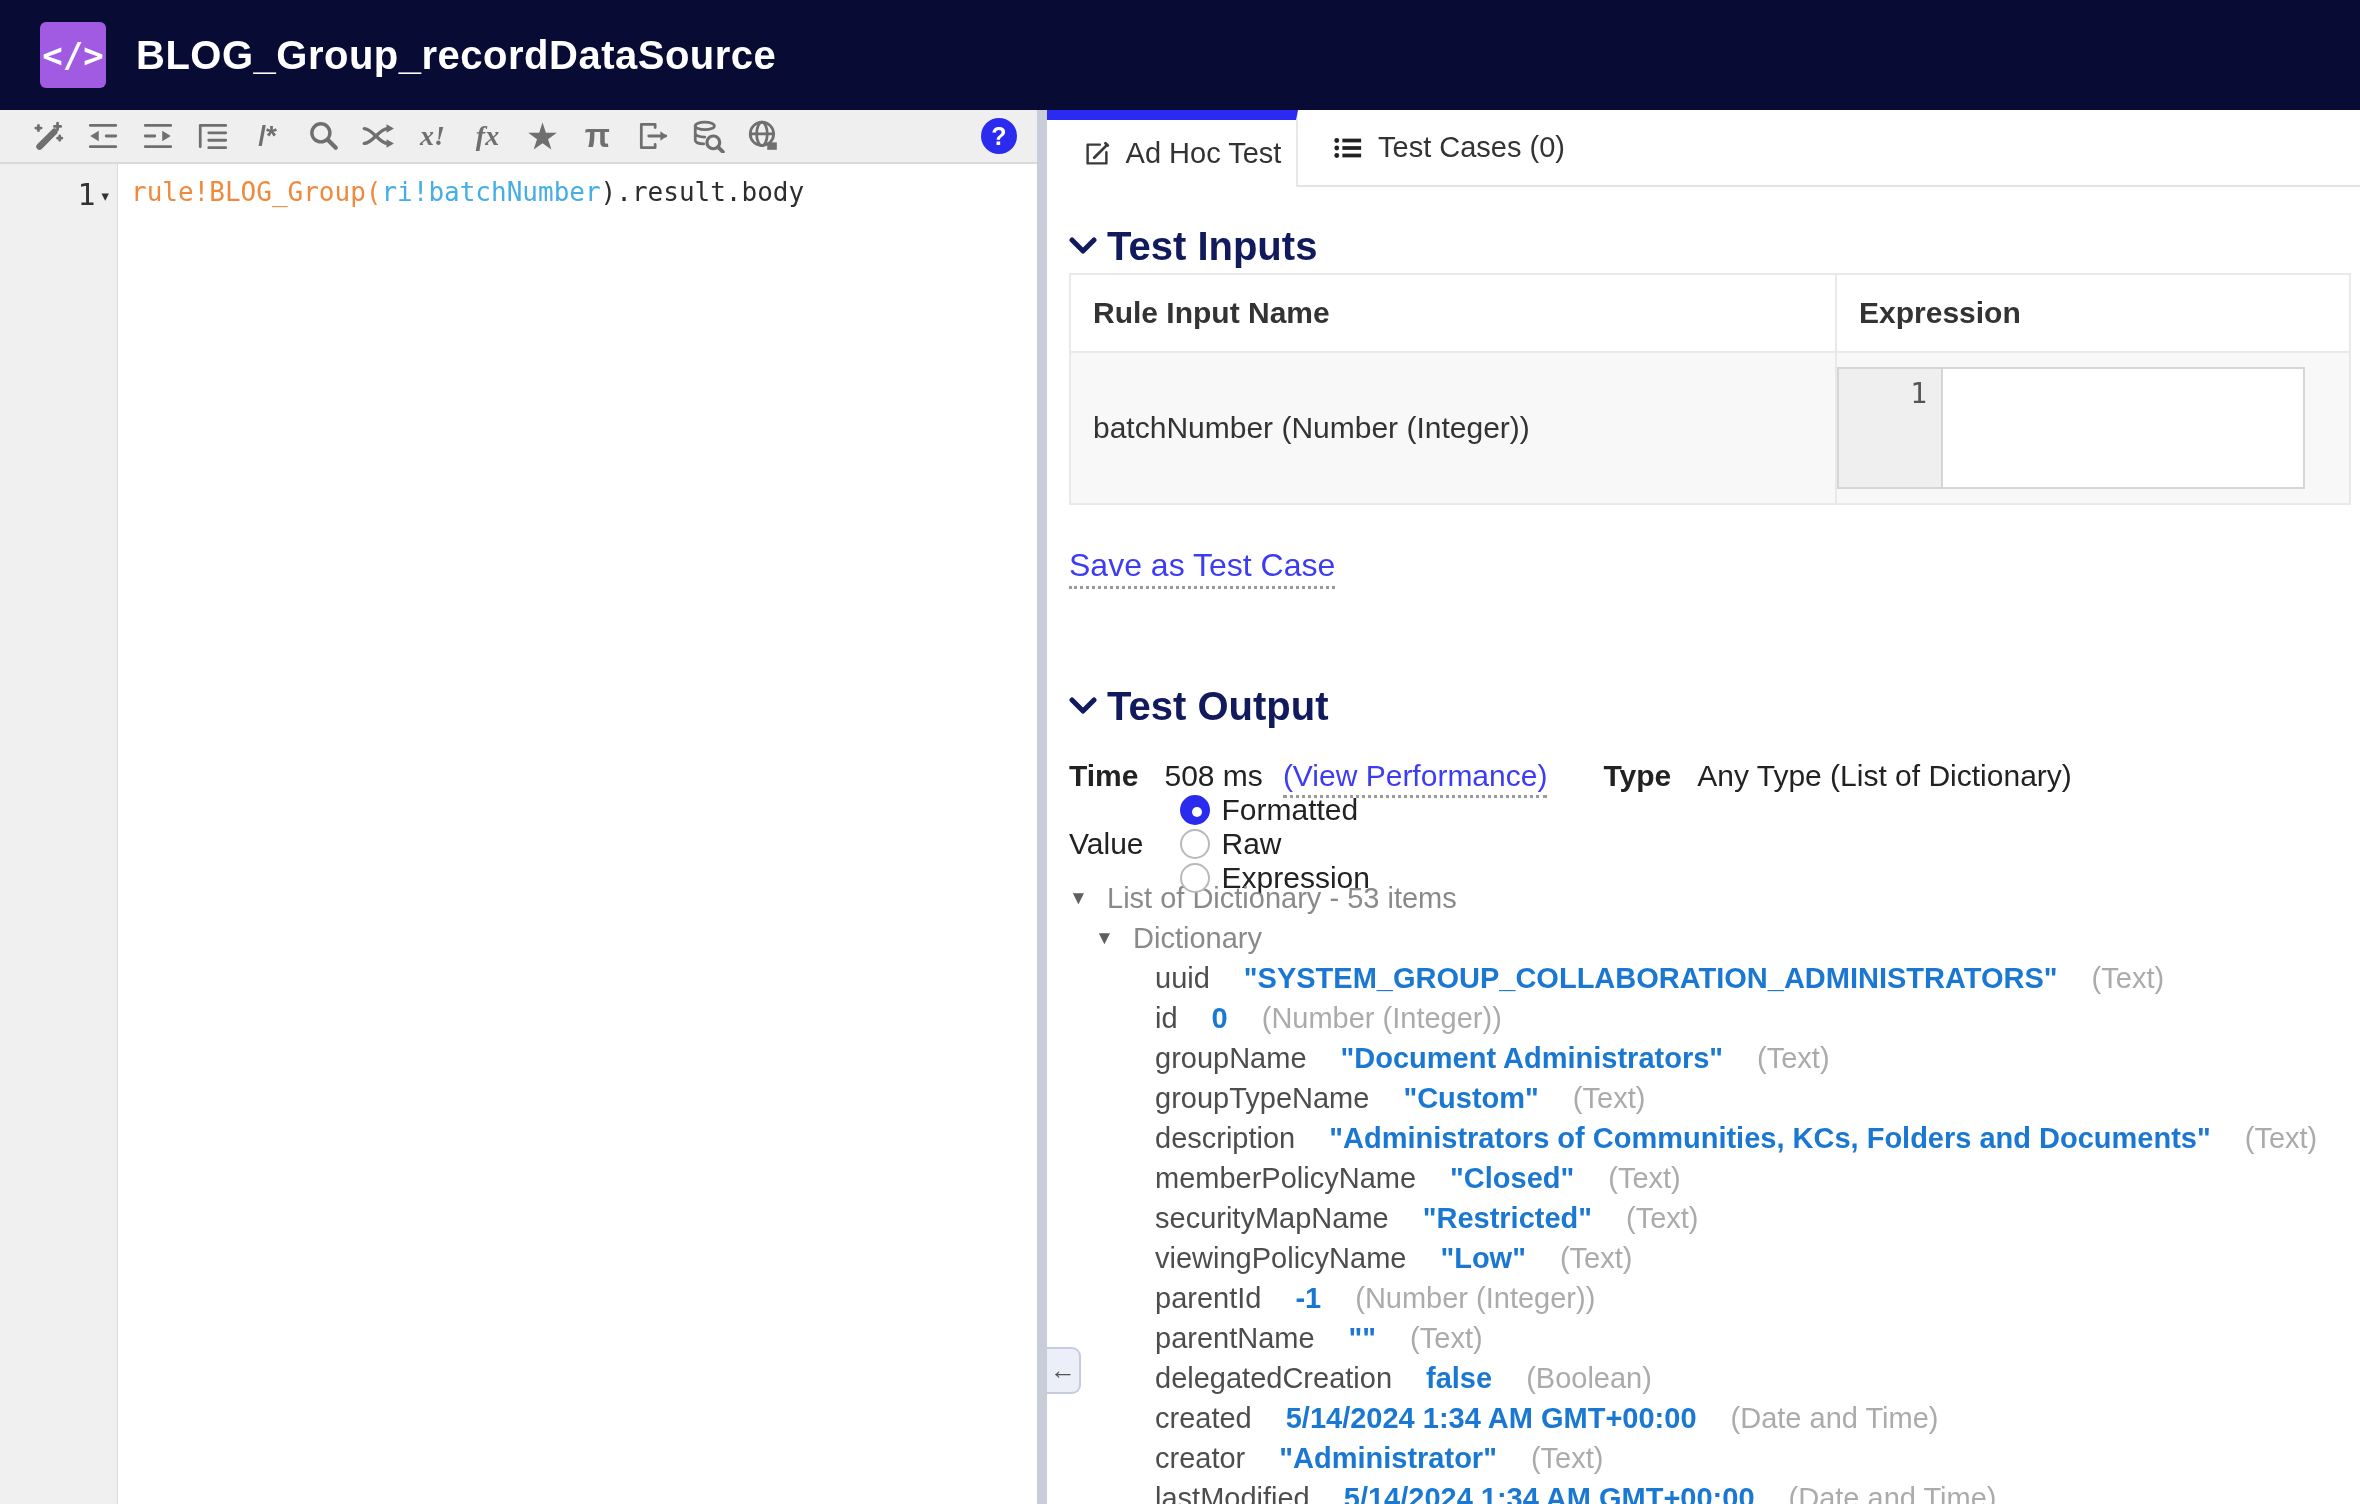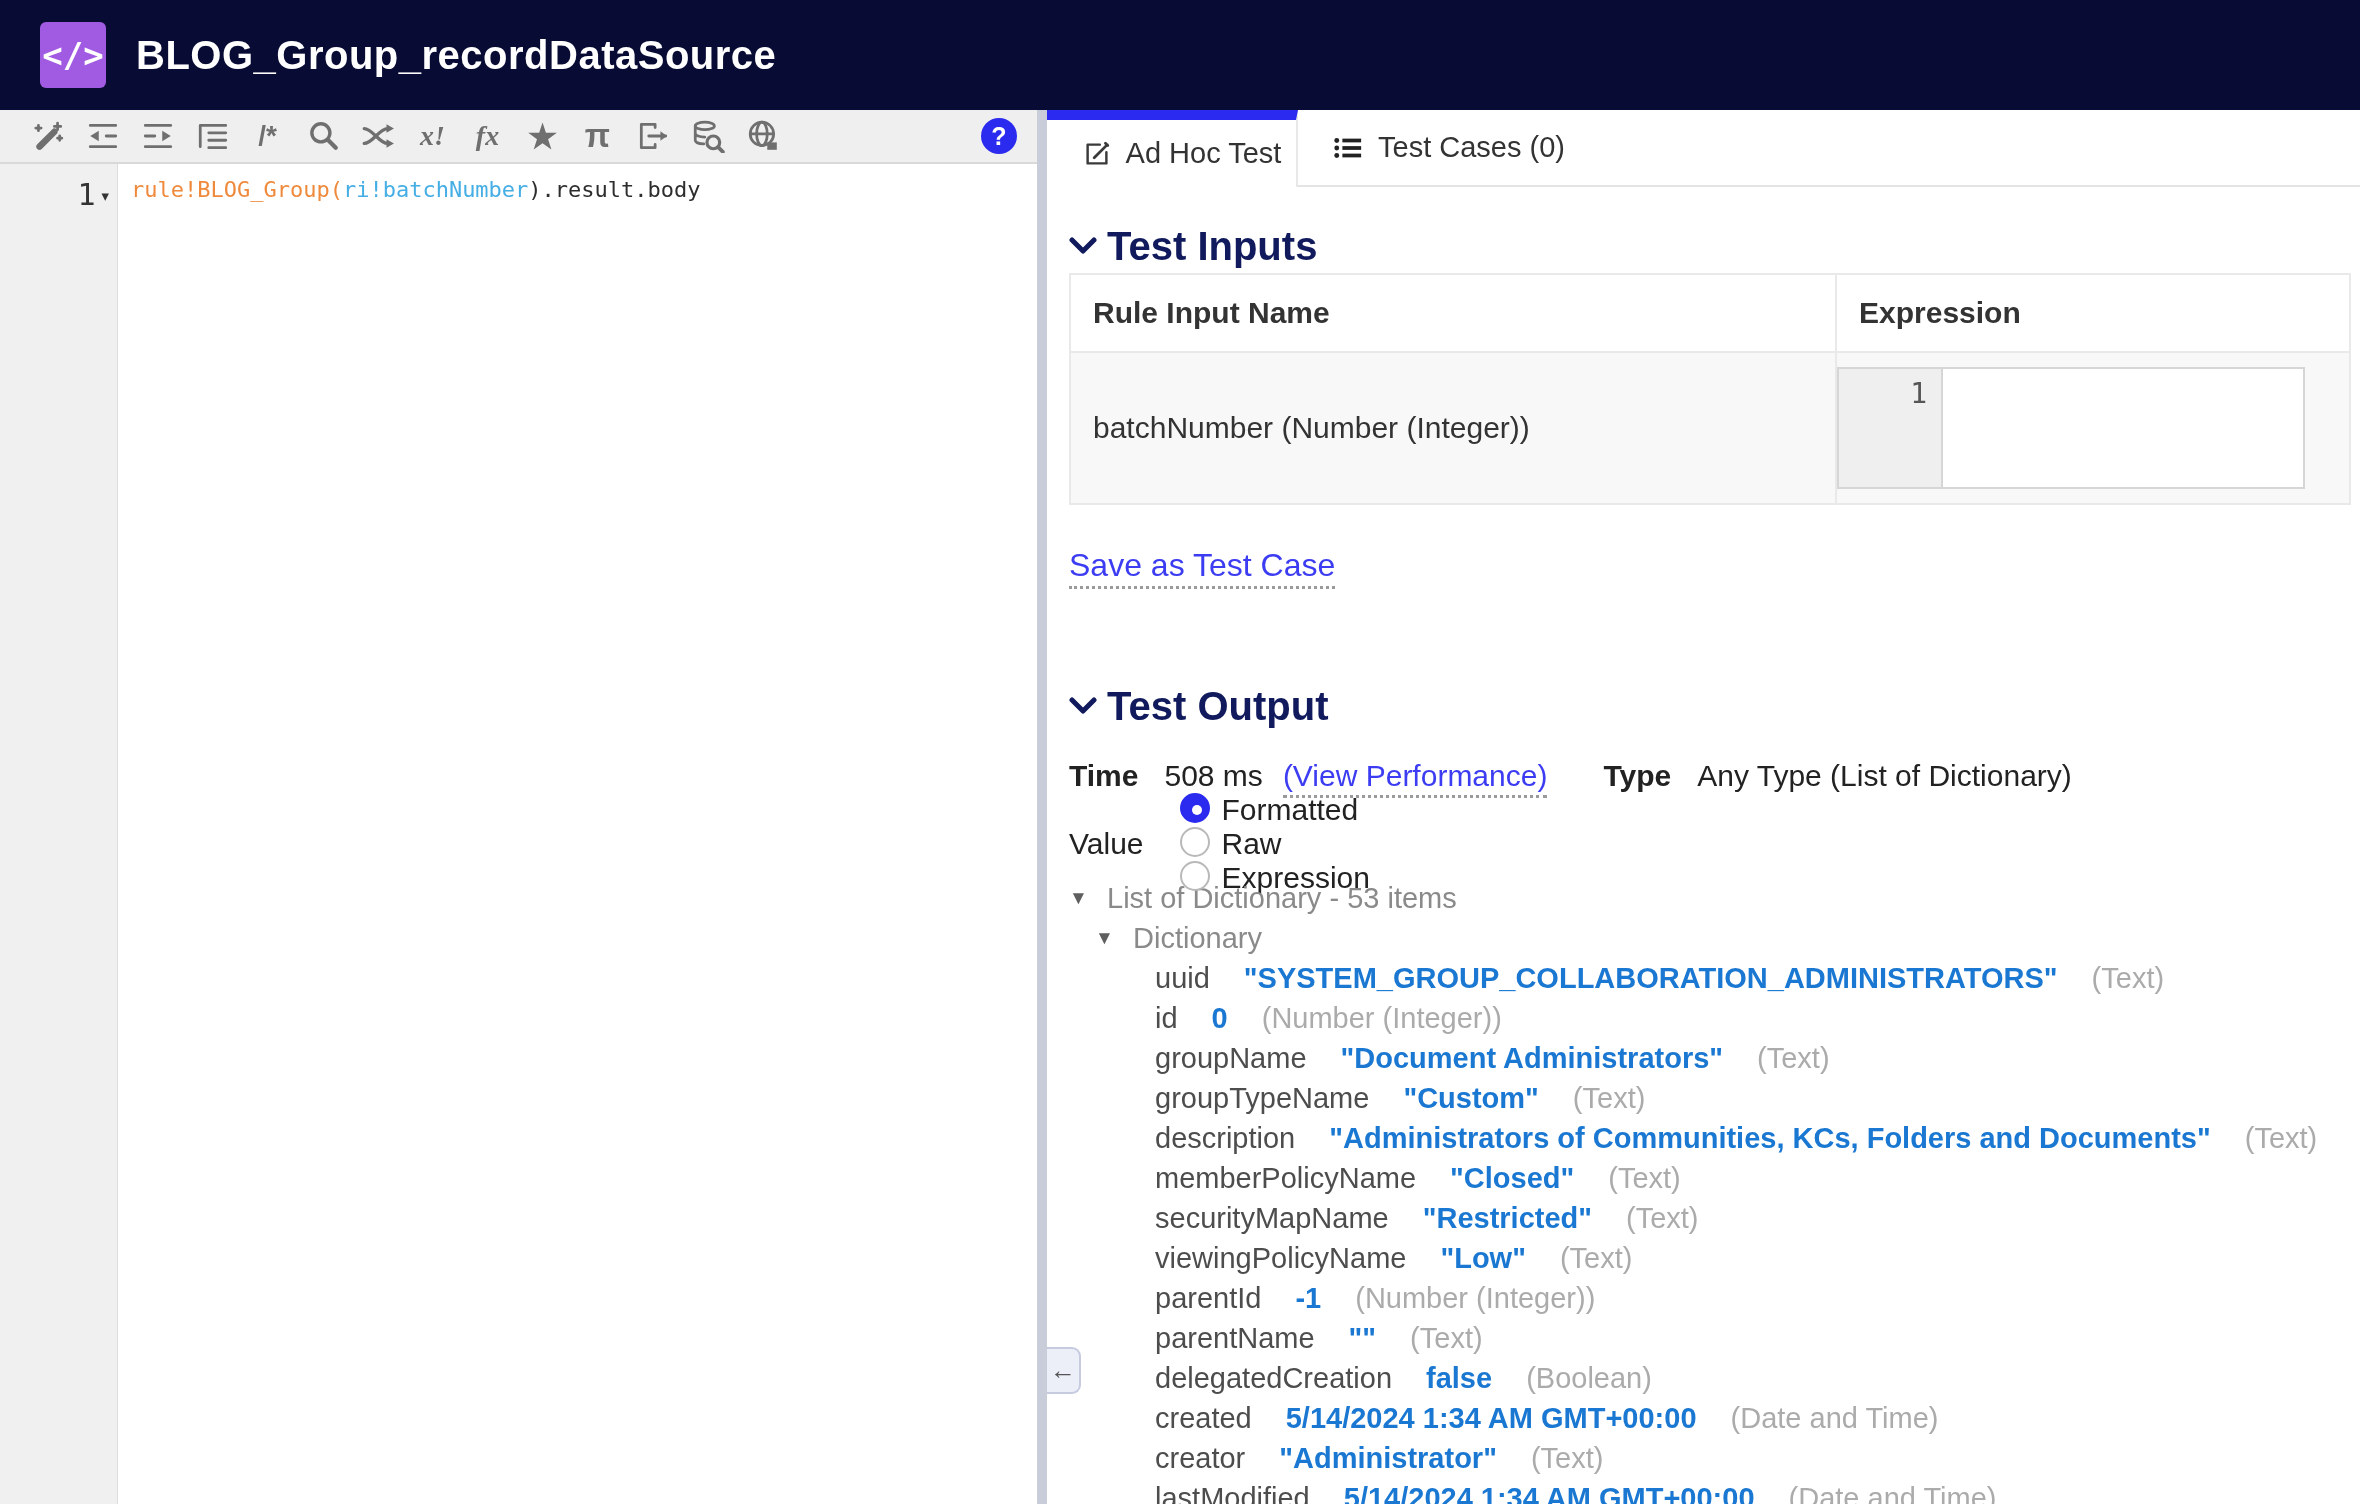--- a/index.html
+++ b/index.html
@@ -32,21 +32,21 @@
   .help-btn { margin-left:auto; width:36px; height:36px; border-radius:50%; background:#2b2bef;
               color:#fff; font-size:25px; font-weight:700; display:flex; align-items:center;
               justify-content:center; cursor:pointer; }
 
   .editor-body { flex:1; display:flex; min-height:0; }
   .gutter { width:118px; background:#f0f0f0; border-right:1px solid #dcdcdc; flex:none;
             display:flex; justify-content:flex-end; align-items:flex-start; padding:13px 6px 0 0;
             font-family:"DejaVu Sans Mono", monospace; font-size:30px; color:#333; }
   .fold-caret { font-size:19px; color:#333; margin-left:4px; margin-top:7px; }
   .code-area { flex:1; padding:13px 12px 0 13px; font-family:"DejaVu Sans Mono", monospace;
-               font-size:22px; white-space:pre; cursor:text; }
+               font-size:26px; white-space:pre; cursor:text; }
   .tok-rule { color:#ef8a3d; }
   .tok-ri   { color:#45aee5; }
   .tok-plain{ color:#2d2d2d; }
 
   
   .divider { width:10px; background:#c9cdd9; flex:none; cursor:col-resize; }
   .collapse-btn { position:absolute; left:1047px; top:1347px; width:34px; height:47px;
                   background:#eceef8; border:2px solid #c7cbe0; border-left:none;
                   border-radius:0 9px 9px 0; display:flex; align-items:center; justify-content:center;
                   color:#555; font-size:26px; font-weight:700; cursor:pointer; z-index:5; }
@@ -89,21 +89,21 @@
   .out-heading { margin-top:94px; }
 
   .meta-row { display:flex; align-items:baseline; margin-top:30px; font-size:30px; color:#222; }
   .meta-label { font-weight:700; }
   .meta-val { margin-left:26px; }
   .perf-link { margin-left:20px; font-size:30px; }
   .type-label { margin-left:56px; }
 
   .value-row { display:flex; align-items:center; margin-top:28px; font-size:30px; color:#222; height:36px; }
   .value-label { font-weight:400; margin-right:36px; }
-  .radio-opt { display:flex; align-items:flex-start; margin-right:36px; cursor:pointer; }
+  .radio-opt { display:flex; align-items:center; margin-right:36px; cursor:pointer; }
   .radio-circle { width:30px; height:30px; border-radius:50%; border:2px solid #b9b9b9;
                   background:#fff; margin-right:12px; flex:none; position:relative; }
   .radio-opt.selected .radio-circle { background:#2b2bef; border-color:#2b2bef; }
   .radio-opt.selected .radio-circle::after { content:""; position:absolute; left:10px; top:10px;
                   width:10px; height:10px; border-radius:50%; background:#fff; }
 
   
   .tree { margin-top:16px; font-size:29px; color:#8a8a8a; }
   .tree-row { height:40px; display:flex; align-items:center; white-space:nowrap; }
   .tree-caret { width:26px; font-size:19px; color:#5f5f5f; margin-right:12px; flex:none; cursor:pointer; }

